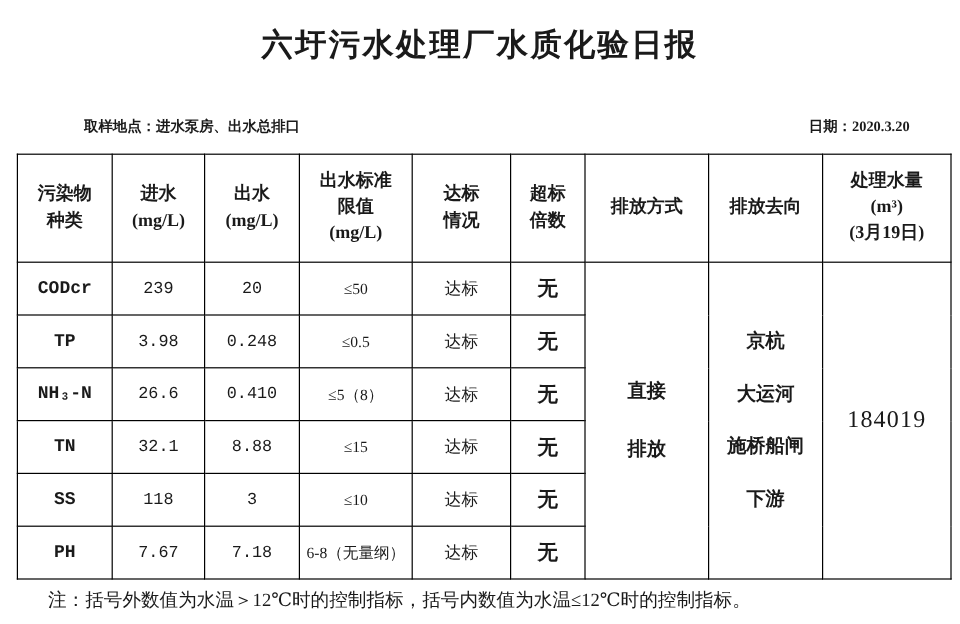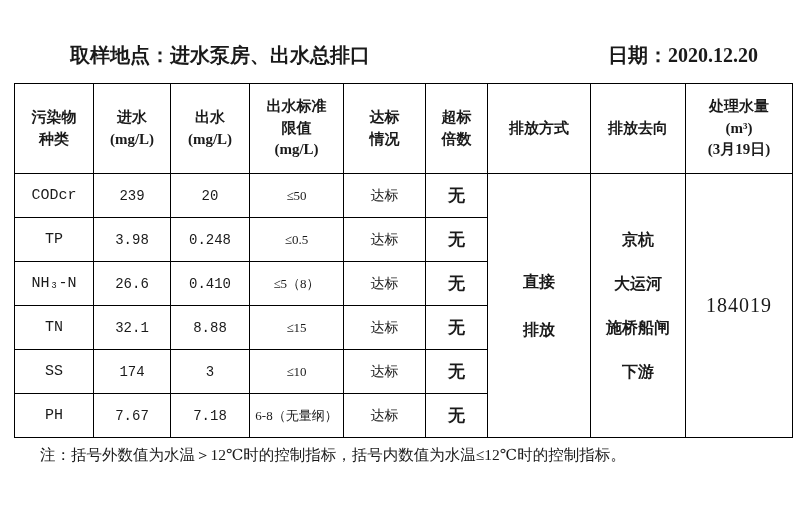--- a/index.html
+++ b/index.html
@@ -18,21 +18,21 @@
     font-size: 26px;
     font-weight: bold;
     letter-spacing: 2px;
   }
 
   .info-row {
     margin-top: 42px;
     padding: 0 42px 0 70px;
     display: flex;
     justify-content: space-between;
-    font-size: 20px;
+    font-size: 12px;
     font-weight: bold;
   }
 
   table.report {
     margin: 14px 0 0 14px;
     width: 778px;
     border-collapse: collapse;
     table-layout: fixed;
   }
   table.report td, table.report th {
@@ -46,21 +46,21 @@
   tr.data-row { height: 44px; }
 
   th.hcell {
     font-size: 15px;
     font-weight: bold;
     white-space: pre-line;
     line-height: 1.45;
   }
   td.pollutant {
     font-family: "Liberation Mono", "DejaVu Sans Mono", monospace;
-    font-weight: normal;
+    font-weight: bold;
     font-size: 15px;
   }
   td.num {
     font-family: "Liberation Mono", "DejaVu Sans Mono", monospace;
     font-size: 14px;
   }
   td.limit {
     font-family: Liberation Serif, serif;
     font-size: 13px;
     white-space: nowrap;
@@ -86,24 +86,25 @@
   .note {
     margin: 7px 0 0 40px;
     font-size: 15.5px;
   }
 </style>
 </head>
 <body>
 
 <div class="page">
 
+  <div class="title">六圩污水处理厂水质化验日报</div>
 
   <div class="info-row">
     <span>取样地点：进水泵房、出水总排口</span>
-    <span>日期：2020.12.20</span>
+    <span>日期：2020.3.20</span>
   </div>
 
   <table class="report">
     <colgroup>
       <col style="width:79px">
         <col style="width:77px">
         <col style="width:79px">
       <col style="width:94px">
         <col style="width:82px">
         <col style="width:62px">
@@ -171,21 +172,21 @@
         <td class="pollutant">TN</td>
         <td class="num">32.1</td>
         <td class="num">8.88</td>
         <td class="limit">≤15</td>
         <td class="status">达标</td>
         <td class="exceed">无</td>
       </tr>
 
       <tr class="data-row">
         <td class="pollutant">SS</td>
-        <td class="num">174</td>
+        <td class="num">118</td>
         <td class="num">3</td>
         <td class="limit">≤10</td>
         <td class="status">达标</td>
         <td class="exceed">无</td>
       </tr>
 
       <tr class="data-row">
         <td class="pollutant">PH</td>
         <td class="num">7.67</td>
         <td class="num">7.18</td>

